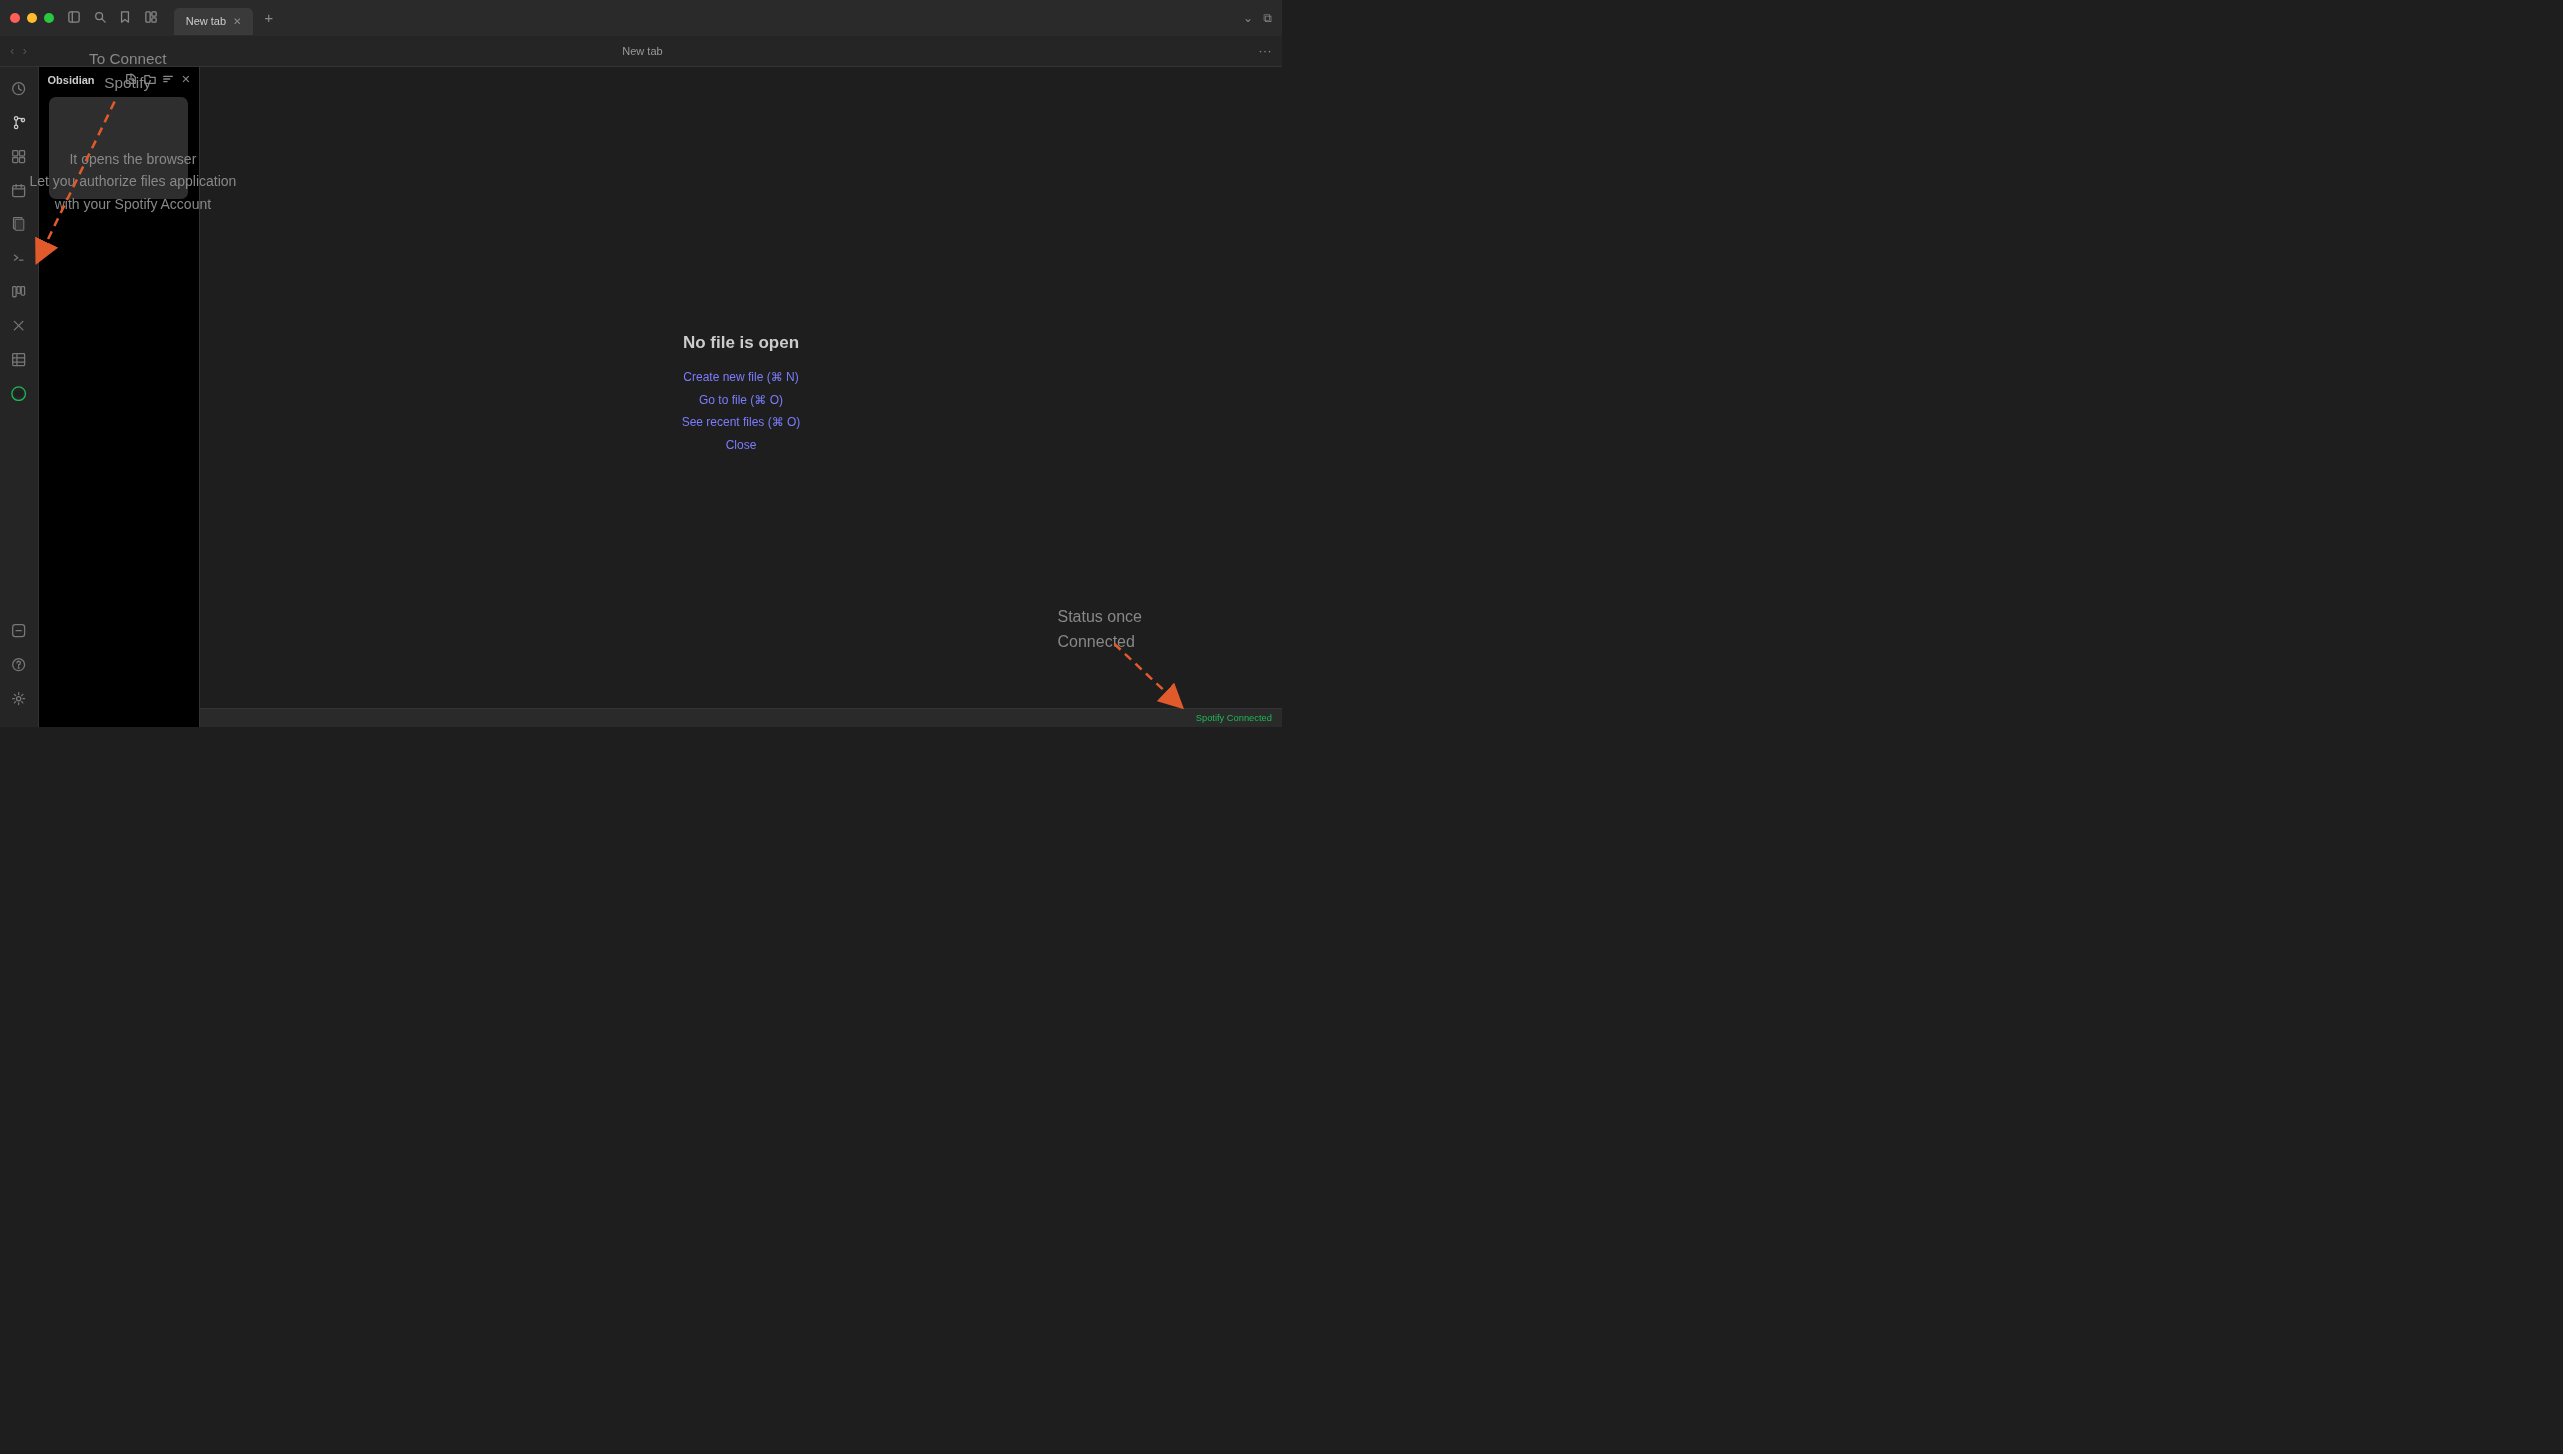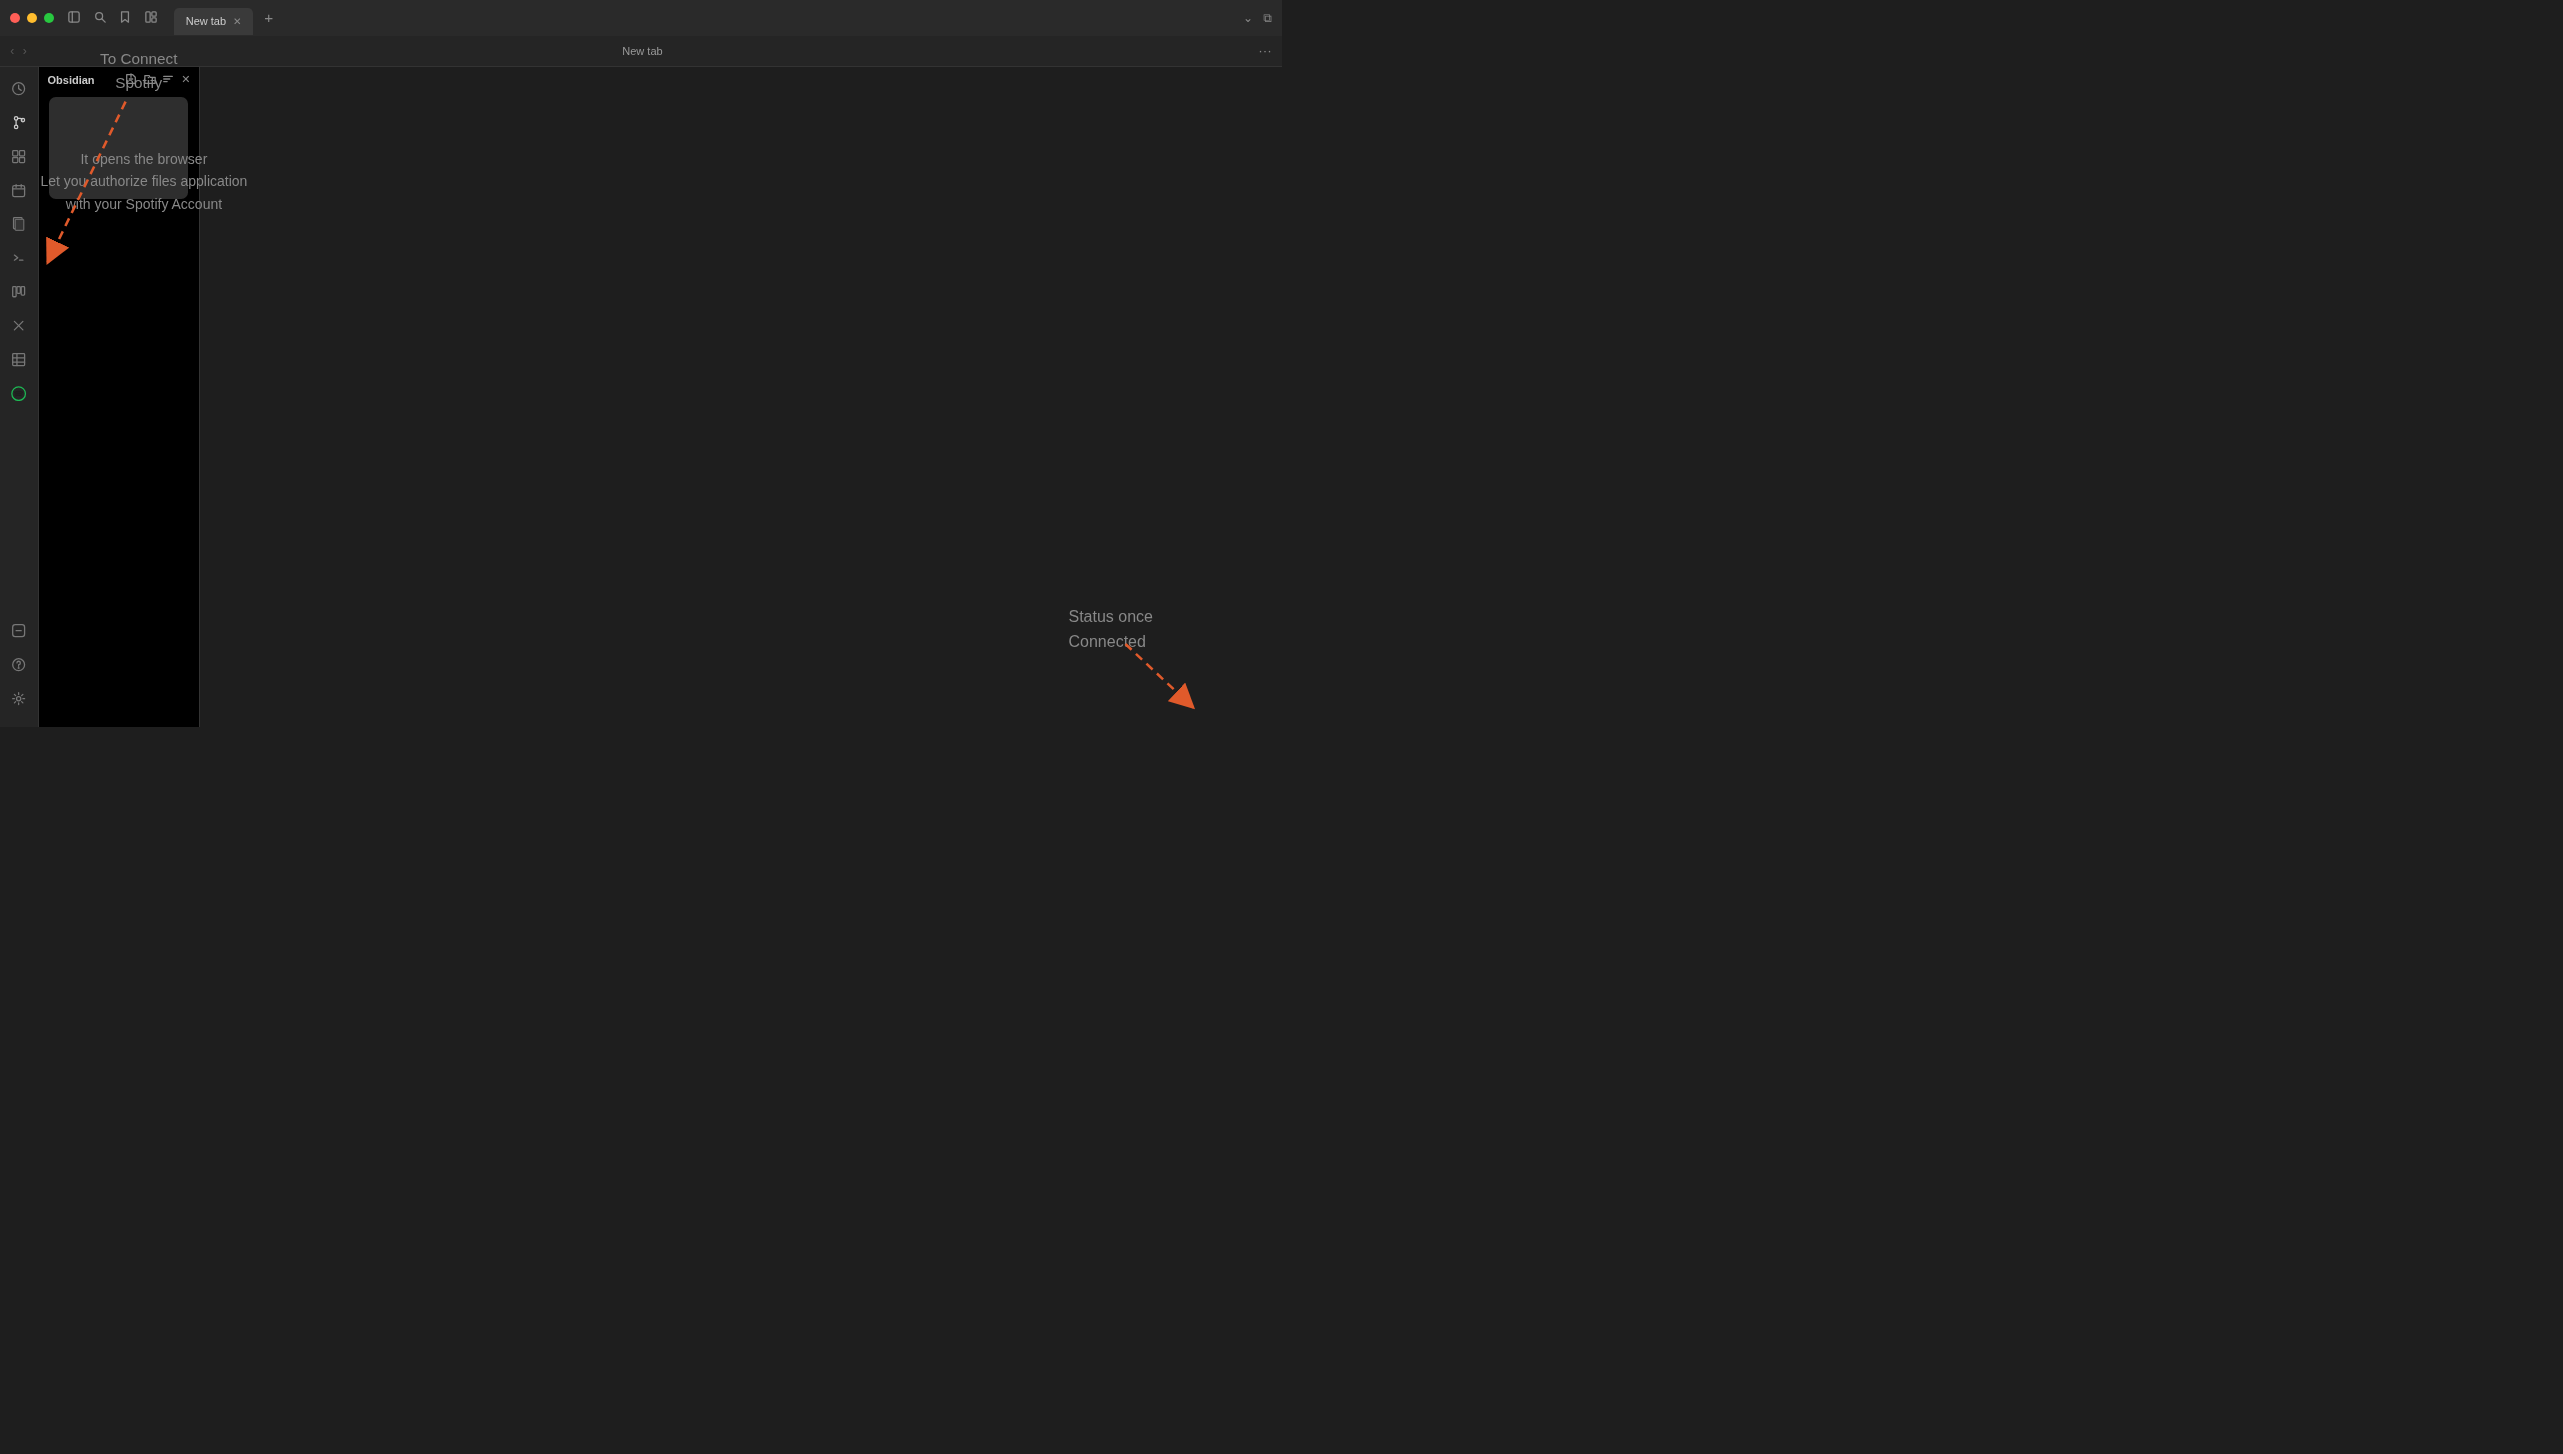--- a/index.html
+++ b/index.html
@@ -438,23 +438,41 @@
               <line x1="2" y1="10" x2="6" y2="10"></line>
             </svg>
         </span>
         <span style="cursor:pointer;">✕</span>
       </div>
     </div>
 
     <div class="file-panel-vault"></div>
   </div>
 
+  <div class="main-content" style="position:relative;">
+
+    <div class="no-file-section">
+      <div class="no-file-title">No file is open</div>
+      <a class="no-file-link" href="#">Create new file (⌘ N)</a>
+      <a class="no-file-link" href="#">Go to file (⌘ O)</a>
+      <a class="no-file-link" href="#">See recent files (⌘ O)</a>
+      <a class="no-file-link" href="#">Close</a>
+    </div>
+
+    <div class="annotation-text" style="top: 25.4px; left: -695px; font-size:15.3px;">
+    </div>
+
+    <div class="status-bar">
+      <span class="status-text">Spotify Connected</span>
+    </div>
+
+  </div>
 </div>
 
-<div style="position:fixed; top:0; left:15px; width:1282px; height:727px; pointer-events:none; z-index:100;">
+<div style="position:fixed; top:0; left:4px; width:1282px; height:727px; pointer-events:none; z-index:100;">
 
   <div style="position:absolute; top:47px; left:85px; color:#888; font-size:15.3px; text-align:center; line-height:1.6;">
     <span>To Connect<br>Spotify</span>
   </div>
 
   <div style="position:absolute; top:148px; left:25.4px; color:#888; font-size:14px; text-align:center; line-height:1.6;">
     <span>It opens the browser</span><br>
     <span>Let you authorize files application</span><br>
     <span>with your Spotify Account</span>
   </div>

